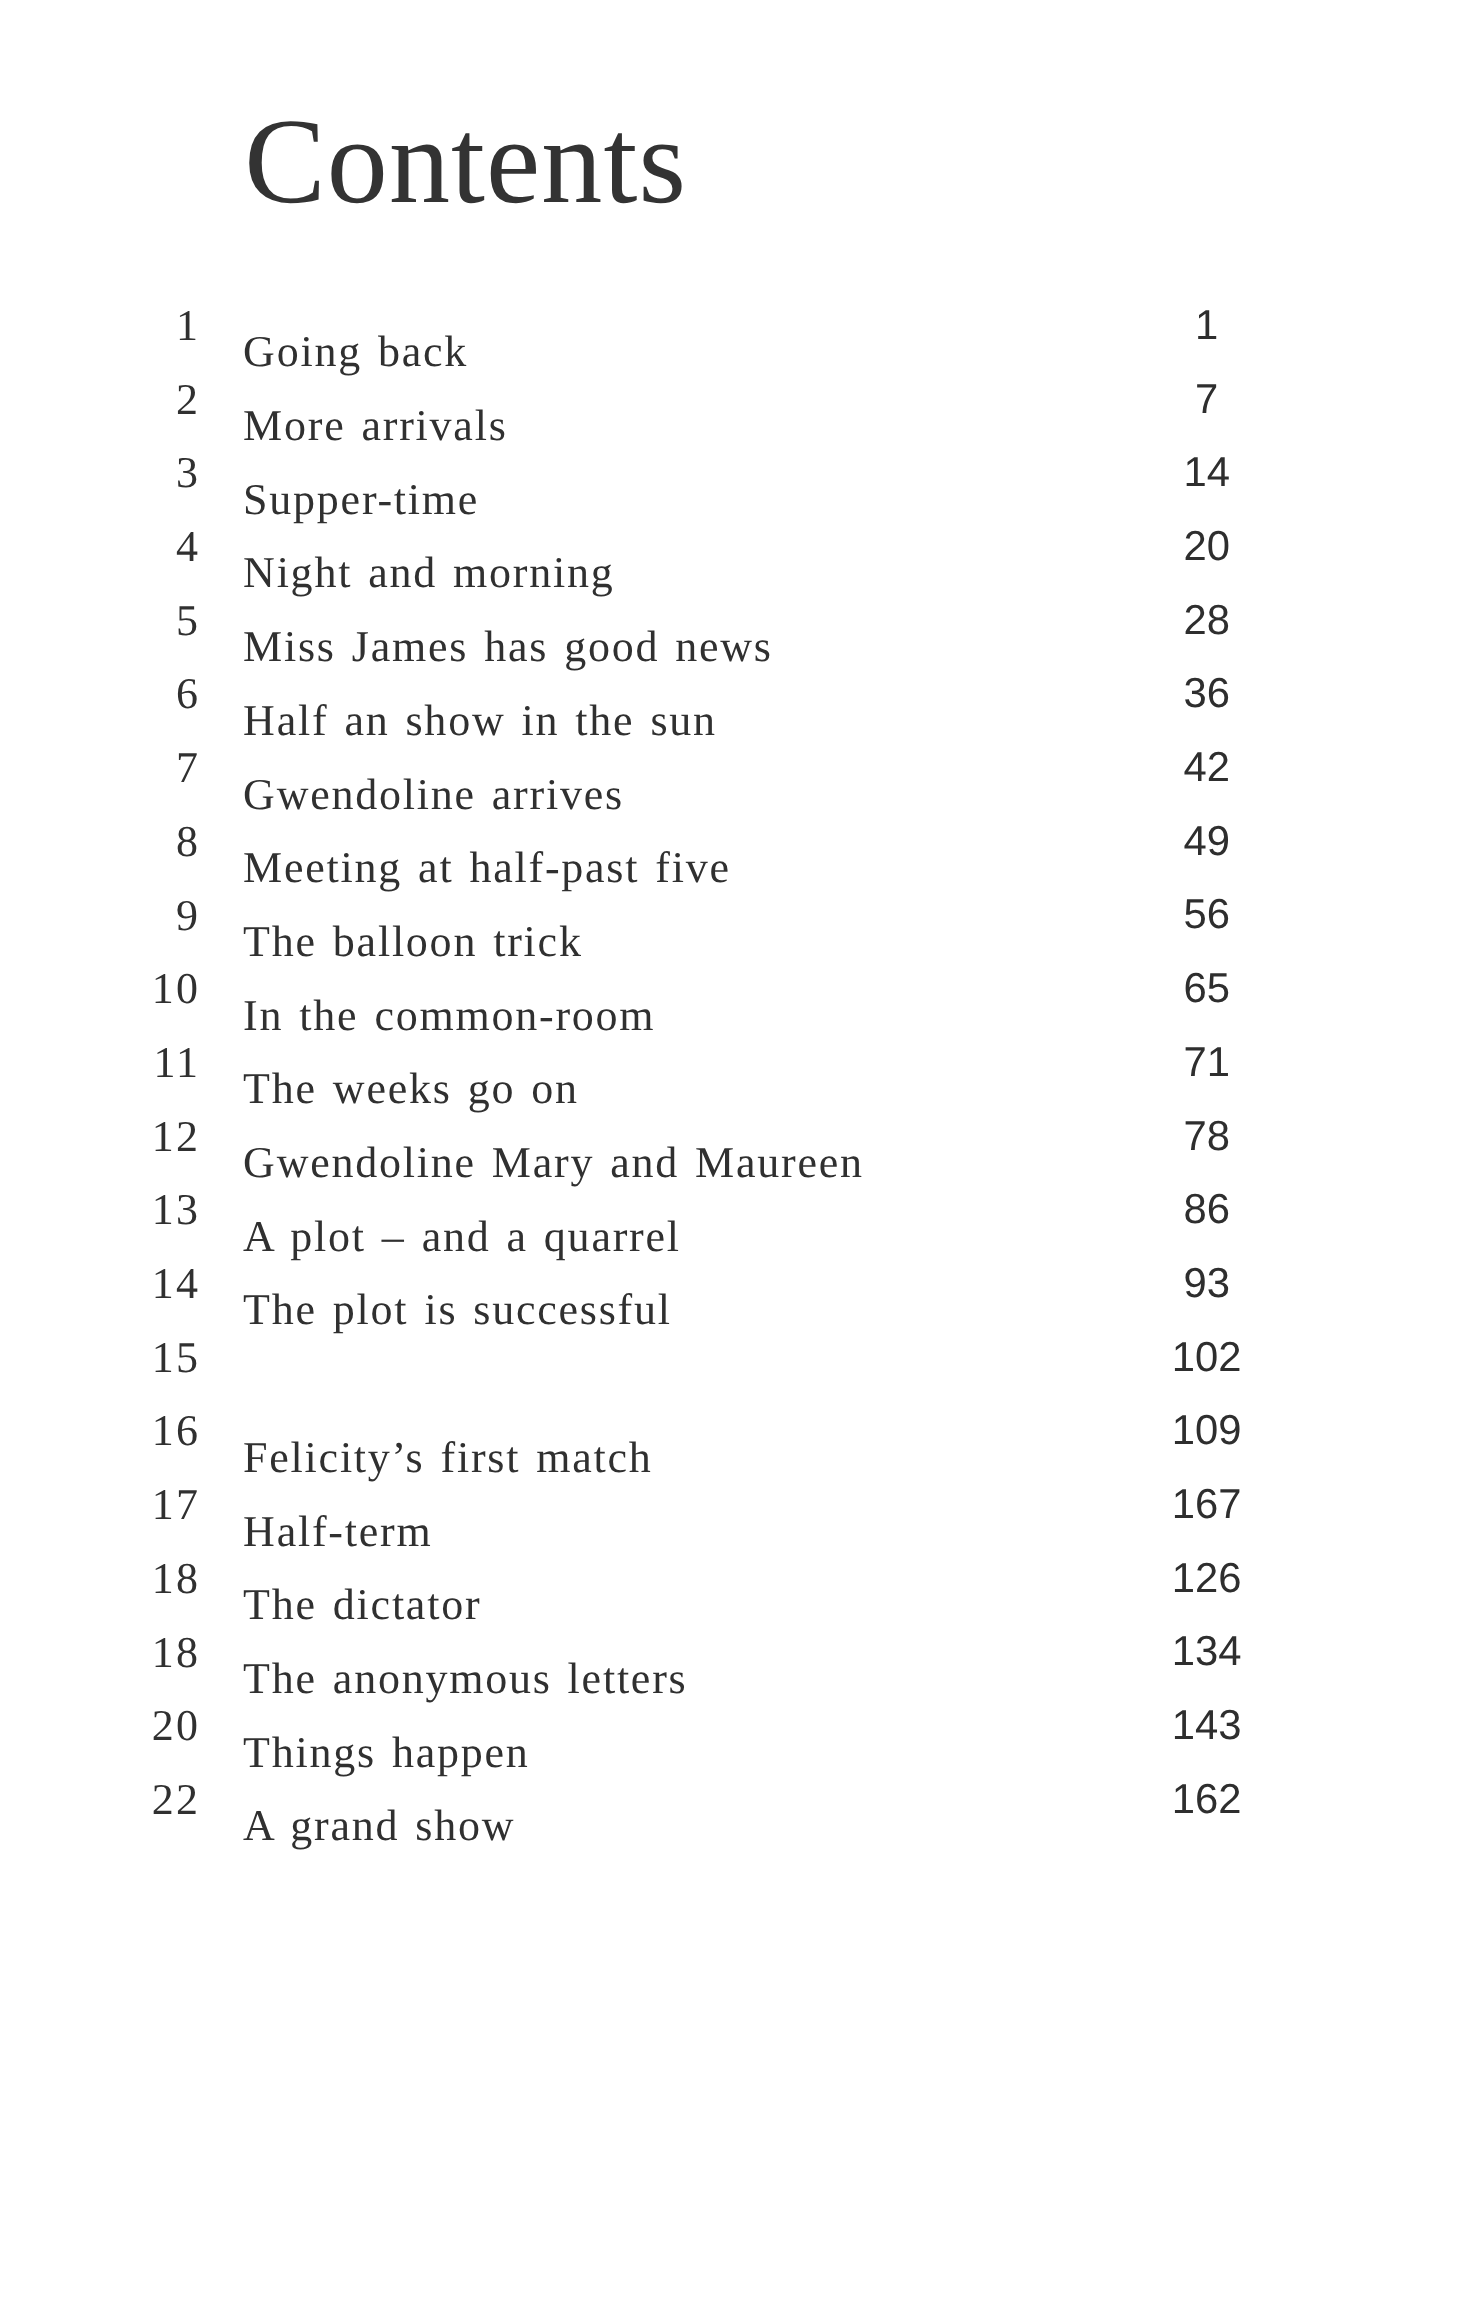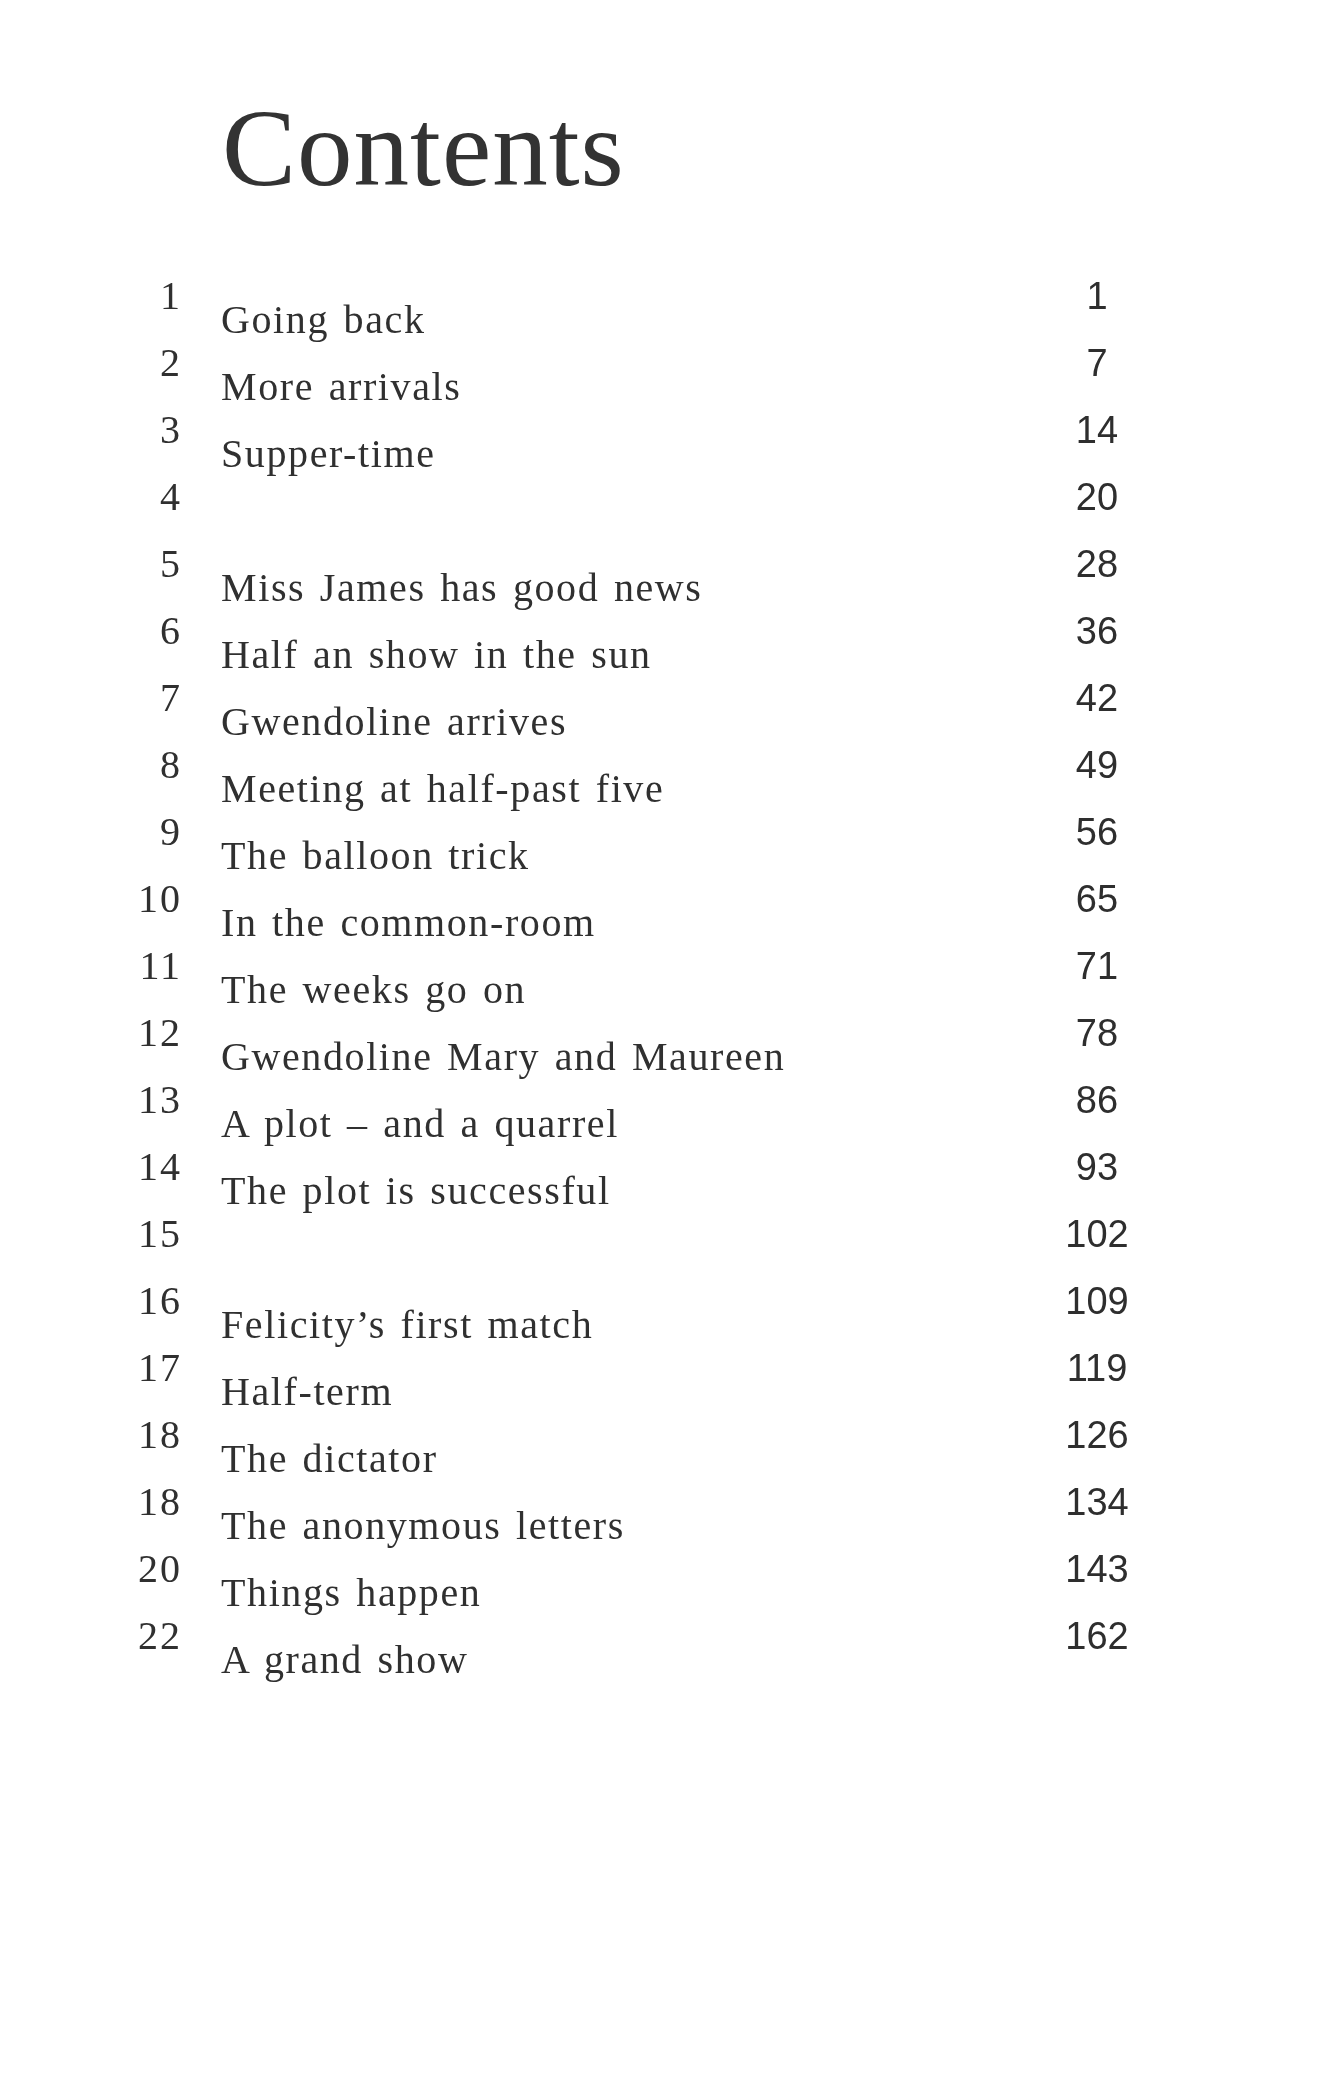--- a/index.html
+++ b/index.html
@@ -99,20 +99,21 @@
       <span class="chap">More arrivals</span>
       <span class="pg">7</span>
     </li>
     <li class="row">
       <span class="num">3</span>
       <span class="chap">Supper-time</span>
       <span class="pg">14</span>
     </li>
     <li class="row">
       <span class="num">4</span>
+      <span class="chap">Night and morning</span>
       <span class="pg">20</span>
     </li>
     <li class="row">
       <span class="num">5</span>
       <span class="chap">Miss James has good news</span>
       <span class="pg">28</span>
     </li>
     <li class="row">
       <span class="num">6</span>
       <span class="chap">Half an show in the sun</span>
@@ -163,21 +164,21 @@
       <span class="pg">102</span>
     </li>
     <li class="row">
       <span class="num">16</span>
       <span class="chap">Felicity’s first match</span>
       <span class="pg">109</span>
     </li>
     <li class="row">
       <span class="num">17</span>
       <span class="chap">Half-term</span>
-      <span class="pg">119</span>
+      <span class="pg">167</span>
     </li>
     <li class="row">
       <span class="num">18</span>
       <span class="chap">The dictator</span>
       <span class="pg">126</span>
     </li>
     <li class="row">
       <span class="num">18</span>
       <span class="chap">The anonymous letters</span>
       <span class="pg">134</span>

